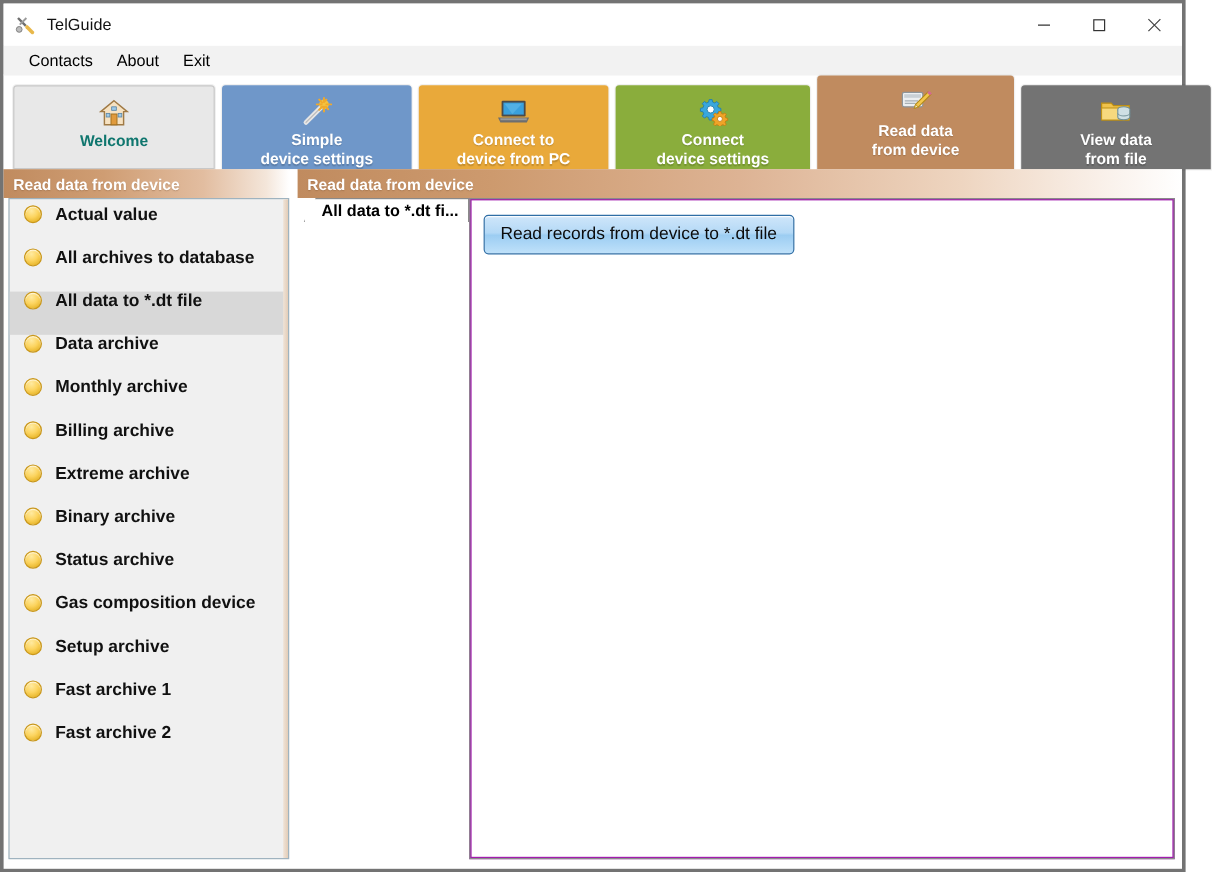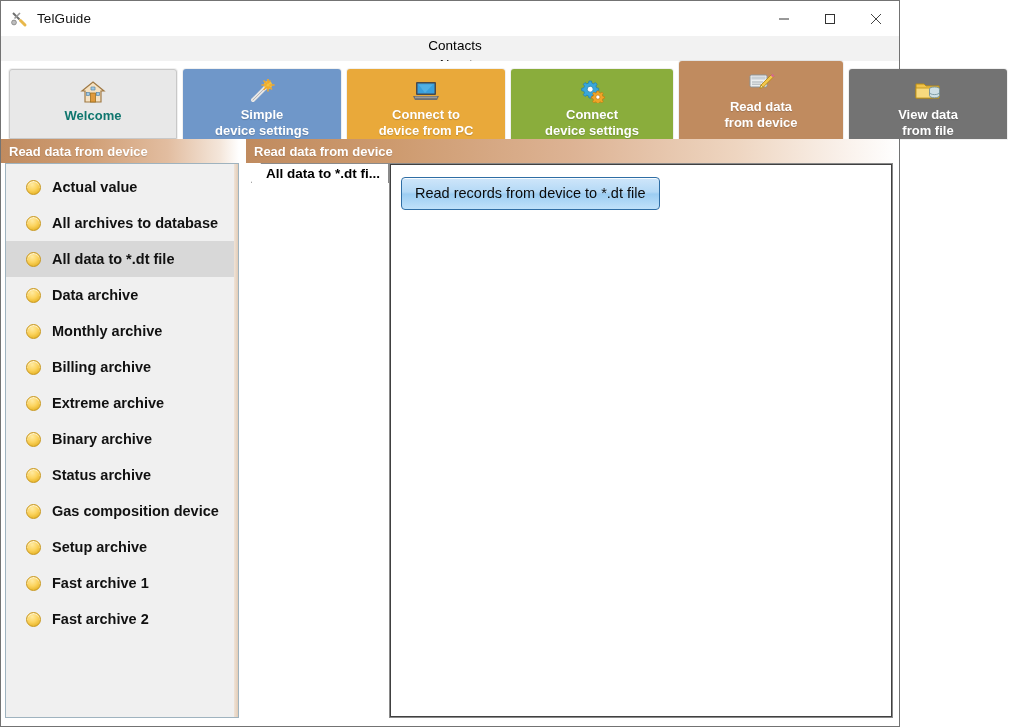--- a/index.html
+++ b/index.html
@@ -4,22 +4,22 @@
 <style>
   * { box-sizing: border-box; margin:0; padding:0; }
   html,body { width:1024px; height:727px; overflow:hidden; }
   body {
     font-family: "Liberation Sans", sans-serif;
     background:#ffffff;
     -webkit-font-smoothing:antialiased;
   }
   .window {
     position:relative;
-    width:900px; height:727px;
-    border:1px solid #737373;
+    width:988px; height:727px;
+    border:3px solid #737373;
     background:#ffffff;
     display:flex; flex-direction:column;
   }
 
   
   .titlebar {
     height:35px; min-height:35px;
     background:#ffffff;
     display:flex; align-items:center;
     position:relative;
@@ -36,21 +36,20 @@
   }
   .wc svg { display:block; }
 
   
   .menubar {
     height:25px; min-height:25px;
     background:#f2f2f2;
     display:flex; align-items:center;
     padding-left:12px;
     border-bottom:1px solid #f2f2f2;
-    flex-direction:column;
   }
   .menuitem {
     font-size:13.5px; color:#000; padding:2px 9px; margin-right:2px;
   }
 
   
   .navstrip {
     position:relative;
     height:78px; min-height:78px;
     background:#ffffff;
@@ -107,22 +106,22 @@
   .sidebar {
     width:234px; min-width:234px;
     background:#f0f0f0;
     border:1px solid #9fb3bf;
     position:relative;
     overflow:hidden;
   }
   .sidelist { padding-top:5px; }
   .sideitem {
     height:36px;
-    display:flex; align-items:center;
-    padding-left:20px;
+    display:flex; 
+    padding-left:12px;
     cursor:default;
   }
   .sideitem.selected { background:#d8d8d8; }
   .bullet {
     width:15px; height:15px; border-radius:50%;
     background:radial-gradient(circle at 40% 28%, #ffeaa0 0%, #fcd45f 45%, #e9b82e 78%, #cc9a1d 100%);
     border:1px solid #c9971b;
     box-shadow:inset 0 1px 1px rgba(255,255,255,.75);
     flex:0 0 auto;
   }
@@ -163,21 +162,21 @@
     white-space:nowrap;
     clip-path: polygon(10px 0, 100% 0, 100% 100%, 0 100%);
     margin-left:6px;
   }
   .tabrest {
     flex:1; height:1px;
     border-bottom:1px solid #8a8a8a;
   }
   .panelbox {
     flex:1;
-    background:#404040;
+    background:#a21caf;
     border:1px solid #8a8a8a;
     position:relative;
     min-height:0;
     padding:8px 10px;
   }
   .panel-content { position:relative; padding:12px 0 0 10px; }
 
   .readbtn {
     display:inline-block;
     padding:7px 13px 8px 13px;

